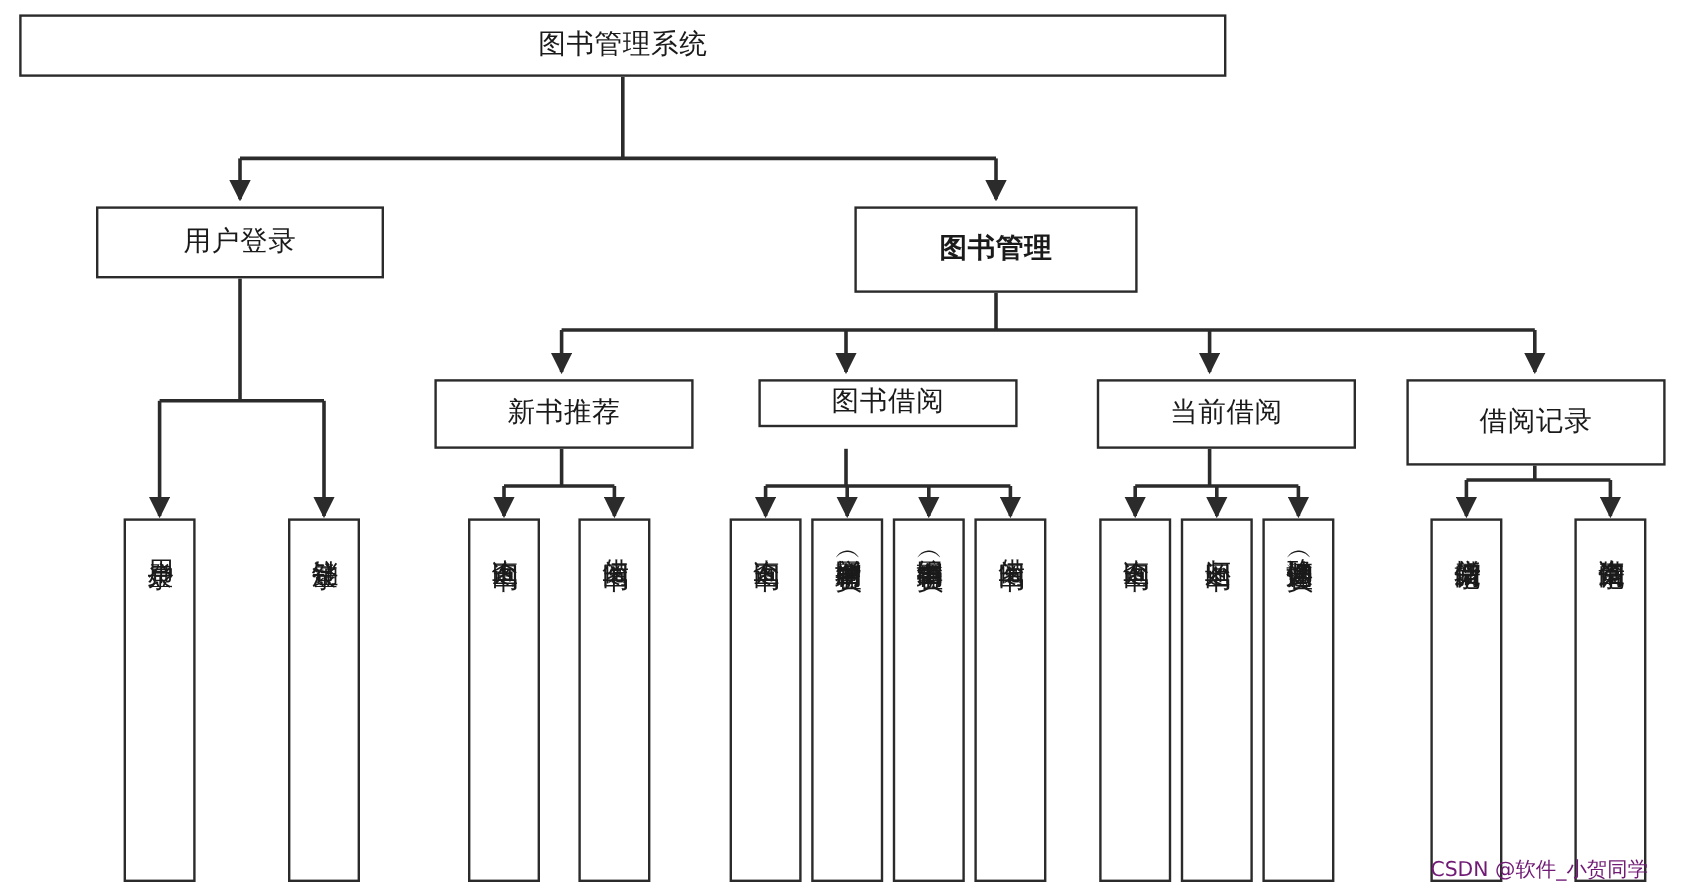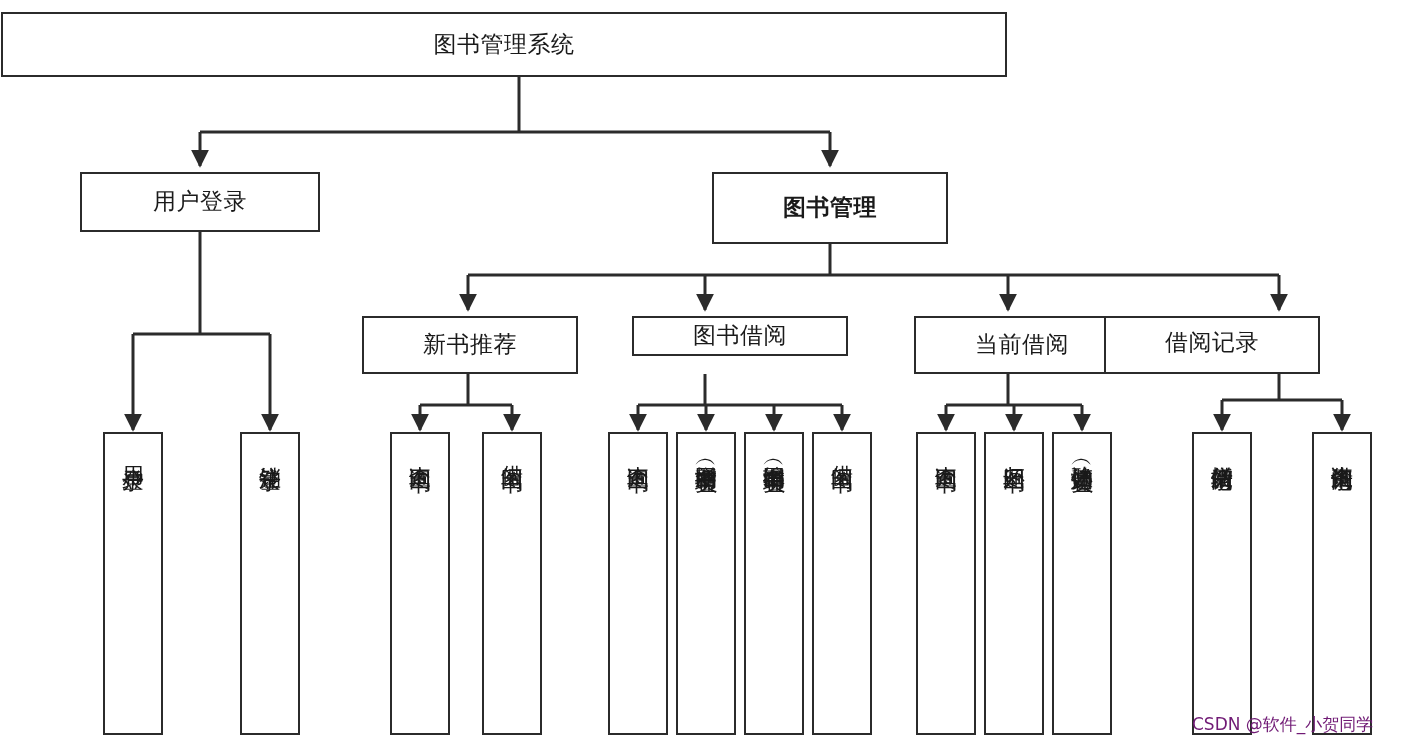--- a/index.html
+++ b/index.html
@@ -127,21 +127,21 @@
       <path d="M 1014 405 L 1014 430" marker-end="url(#arrow)"></path>
       <path d="M 1082 405 L 1082 430" marker-end="url(#arrow)"></path>
 
       <path d="M 1279 374 L 1279 400"></path>
       <path d="M 1222 400 L 1342 400"></path>
       <path d="M 1222 400 L 1222 430" marker-end="url(#arrow)"></path>
       <path d="M 1342 400 L 1342 430" marker-end="url(#arrow)"></path>
     </g>
   </svg>
 
-  <div class="node horiz root" style="left:1px; top:12px; width:1006px; height:65px;">
+  <div class="node horiz root" style="left:16px; top:12px; width:1006px; height:52px;">
     <span class="node-label">图书管理系统</span>
   </div>
 
   <div class="node horiz" style="left:80px; top:172px; width:240px; height:60px;">
     <span class="node-label">用户登录</span>
   </div>
 
   <div class="node horiz" style="left:712px; top:172px; width:236px; height:72px;font-weight:bold;">
     <span class="node-label">图书管理</span>
   </div>
@@ -151,21 +151,21 @@
   </div>
 
   <div class="node horiz" style="left:632px; top:316px; width:216px; height:40px;">
     <span class="node-label">图书借阅</span>
   </div>
 
   <div class="node horiz" style="left:902px; top:316px; width:216px; height:58px;margin-left:12px;">
     <span class="node-label">当前借阅</span>
   </div>
 
-  <div class="node horiz" style="left:1104px; top:316px; width:216px; height:58px;font-family:Liberation Mono, monospace;">
+  <div class="node horiz" style="left:1172px; top:316px; width:216px; height:72px;">
     <span class="node-label">借阅记录</span>
   </div>
 
   <div class="node vert" style="left:103px; top:432px; width:60px; height:303px;">
     <span class="node-label">用户登录</span>
   </div>
 
   <div class="node vert" style="left:240px; top:432px; width:60px; height:303px;">
     <span class="node-label">注销登录</span>
   </div>

